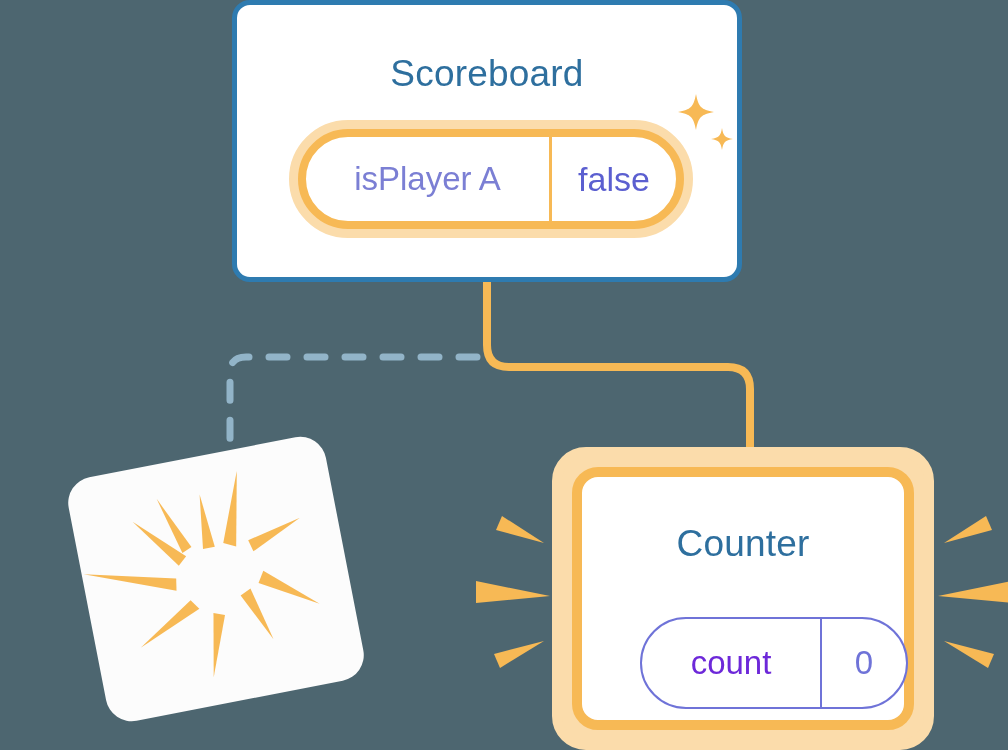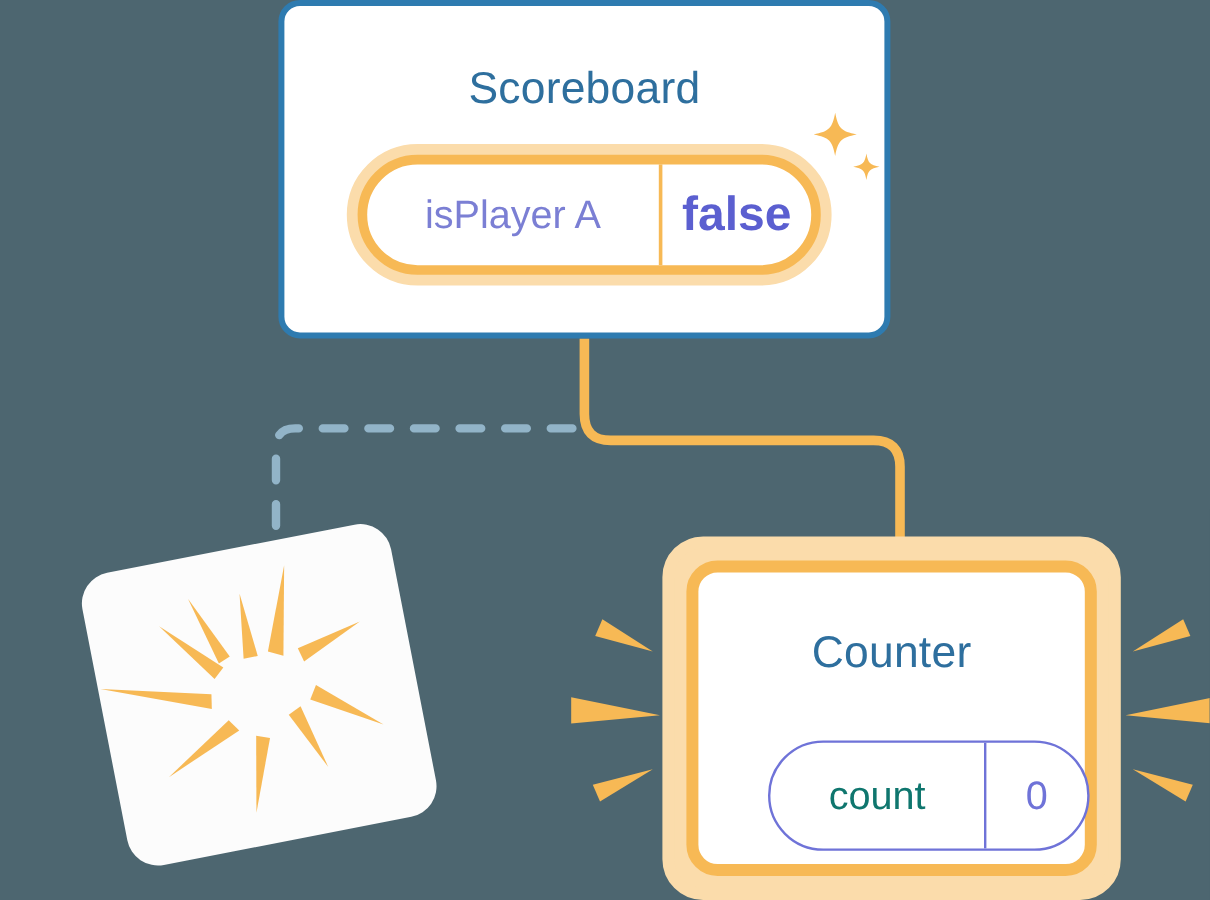--- a/index.html
+++ b/index.html
@@ -93,22 +93,22 @@
     color: #7b7fd4;
     font-size: 33px;
     border-right: 3px solid #f7b955;
   }
   .pill-hl-val {
     flex: 1;
     display: flex;
     align-items: center;
     justify-content: center;
     color: #5b5fd0;
-    font-size: 40px;
-    font-weight: 700;
+    font-size: 34px;
+    font-weight: 400;
   }
 
   
   .sparkles {
     position: absolute;
     left: 672px;
     top: 92px;
     width: 70px;
     height: 70px;
     z-index: 7;
@@ -155,21 +155,21 @@
     border-radius: 46px;
     background: #ffffff;
     display: flex;
     align-items: stretch;
   }
   .pill-plain-key {
     flex: 0 0 178px;
     display: flex;
     align-items: center;
     justify-content: center;
-    color: #0f766e;
+    color: #6d28d9;
     font-size: 33px;
     border-right: 2px solid #6f73d8;
   }
   .pill-plain-val {
     flex: 1;
     display: flex;
     align-items: center;
     justify-content: center;
     color: #6f73d8;
     font-size: 33px;

